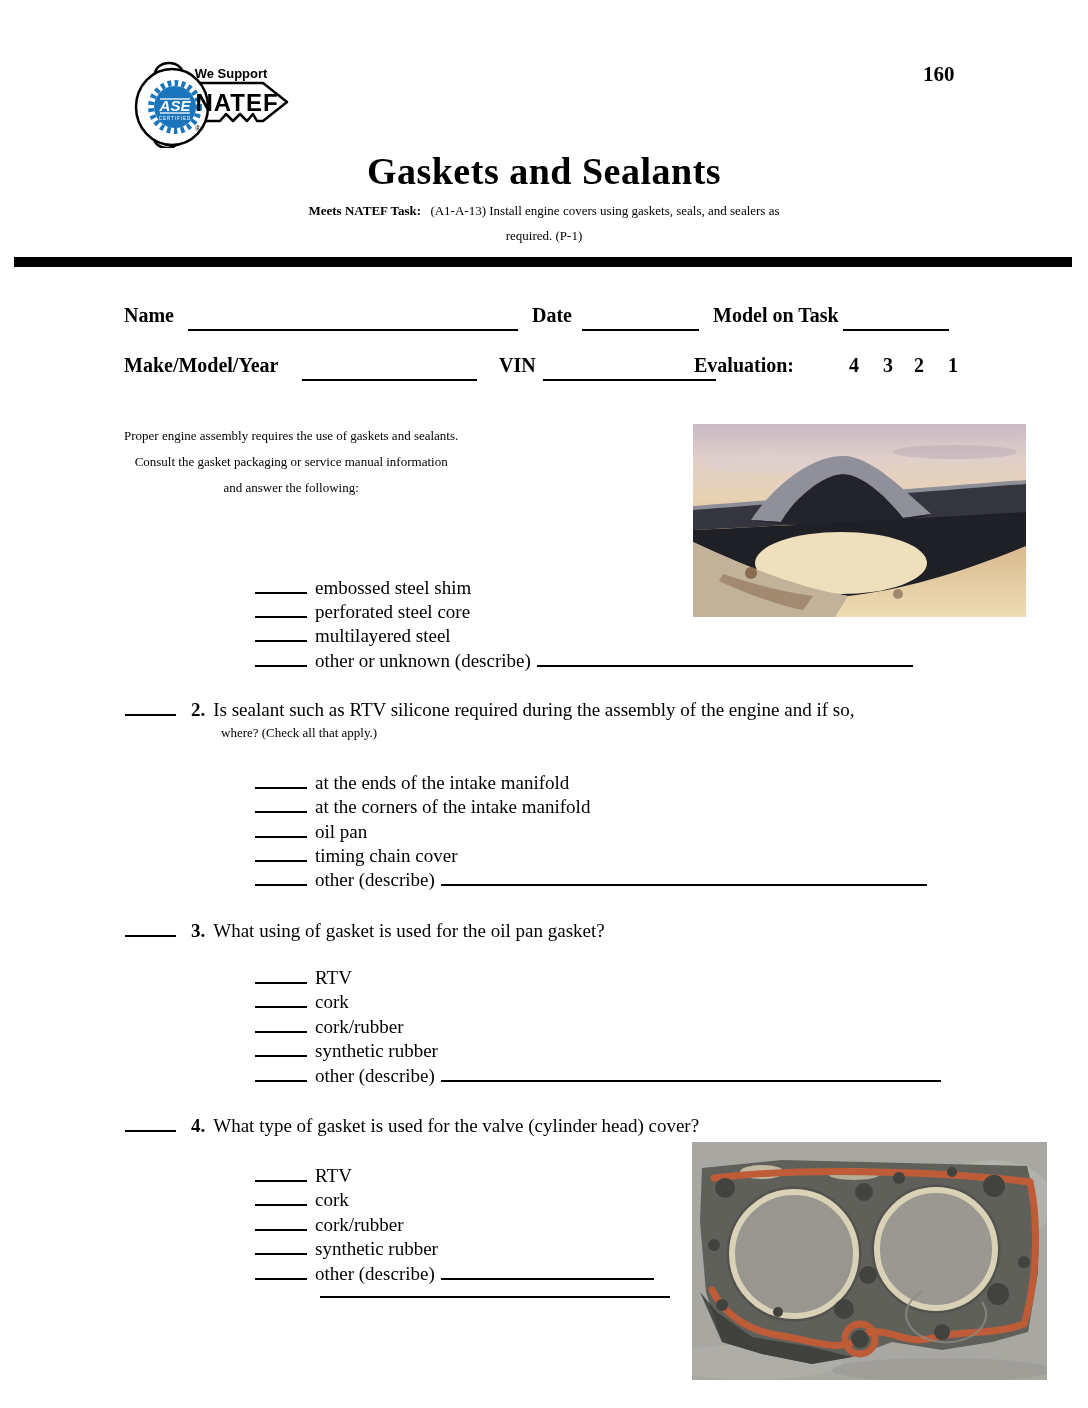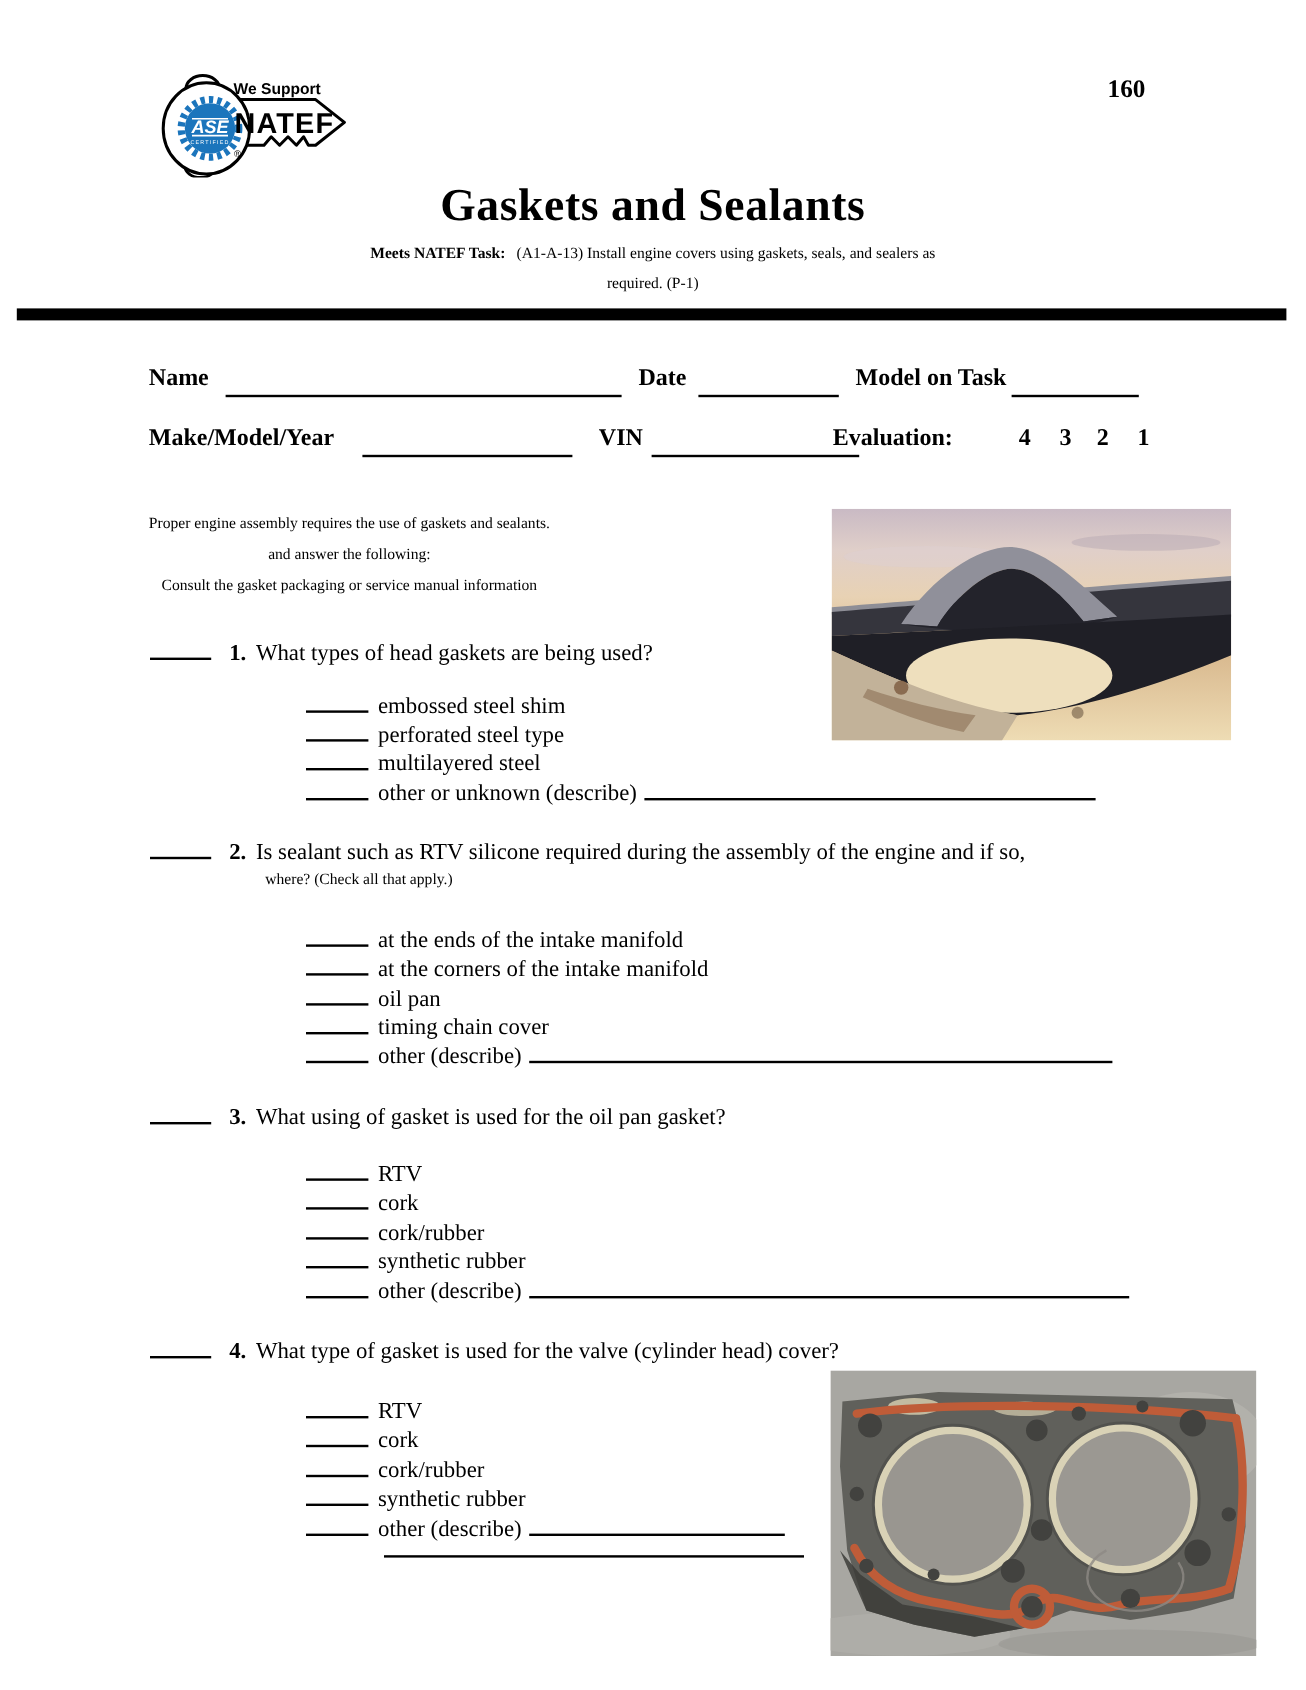--- a/index.html
+++ b/index.html
@@ -67,32 +67,29 @@
   <div class="abs b t20" style="left:499px;top:354px;">VIN</div>
   <div class="uline" style="left:543px;top:379px;width:173px;"></div>
   <div class="abs b t20" style="left:694px;top:354px;">Evaluation:</div>
   <div class="abs b t20" style="left:849px;top:354px;">4</div>
   <div class="abs b t20" style="left:883px;top:354px;">3</div>
   <div class="abs b t20" style="left:914px;top:354px;">2</div>
   <div class="abs b t20" style="left:948px;top:354px;">1</div>
 
   <div class="abs t19" style="left:124px;top:423px;line-height:26px;">
     <span style="display:block;">Proper engine assembly requires the use of gaskets and sealants.</span>
+    <span style="display:block;">Consult the gasket packaging or service manual information</span>
     <span style="display:block;">and answer the following:</span>
-    <span style="display:block;">Consult the gasket packaging or service manual information</span>
-  </div>
-
-  <div class="q" style="left:125px;top:528px;">
-    <span class="ablank"></span><span class="qnum">1.</span><span class="qtext">What types of head gaskets are being used?</span>
-  </div>
+  </div>
+
   <div class="opt" style="top:572px;">
     <span class="blank"></span><span class="olabel">embossed steel shim</span>
   </div>
   <div class="opt" style="top:596px;">
-    <span class="blank"></span><span class="olabel">perforated steel type</span>
+    <span class="blank"></span><span class="olabel">perforated steel core</span>
   </div>
   <div class="opt" style="top:620px;">
     <span class="blank"></span><span class="olabel">multilayered steel</span>
   </div>
   <div class="opt" style="top:645px;">
     <span class="blank"></span><span class="olabel">other or unknown (describe)</span><span class="wline" style="width:376px;"></span>
   </div>
 
   <div class="q" style="left:125px;top:694px;">
     <span class="ablank"></span><span class="qnum">2.</span><span class="qtext">Is sealant such as RTV silicone required during the assembly of the engine and if so,</span>

